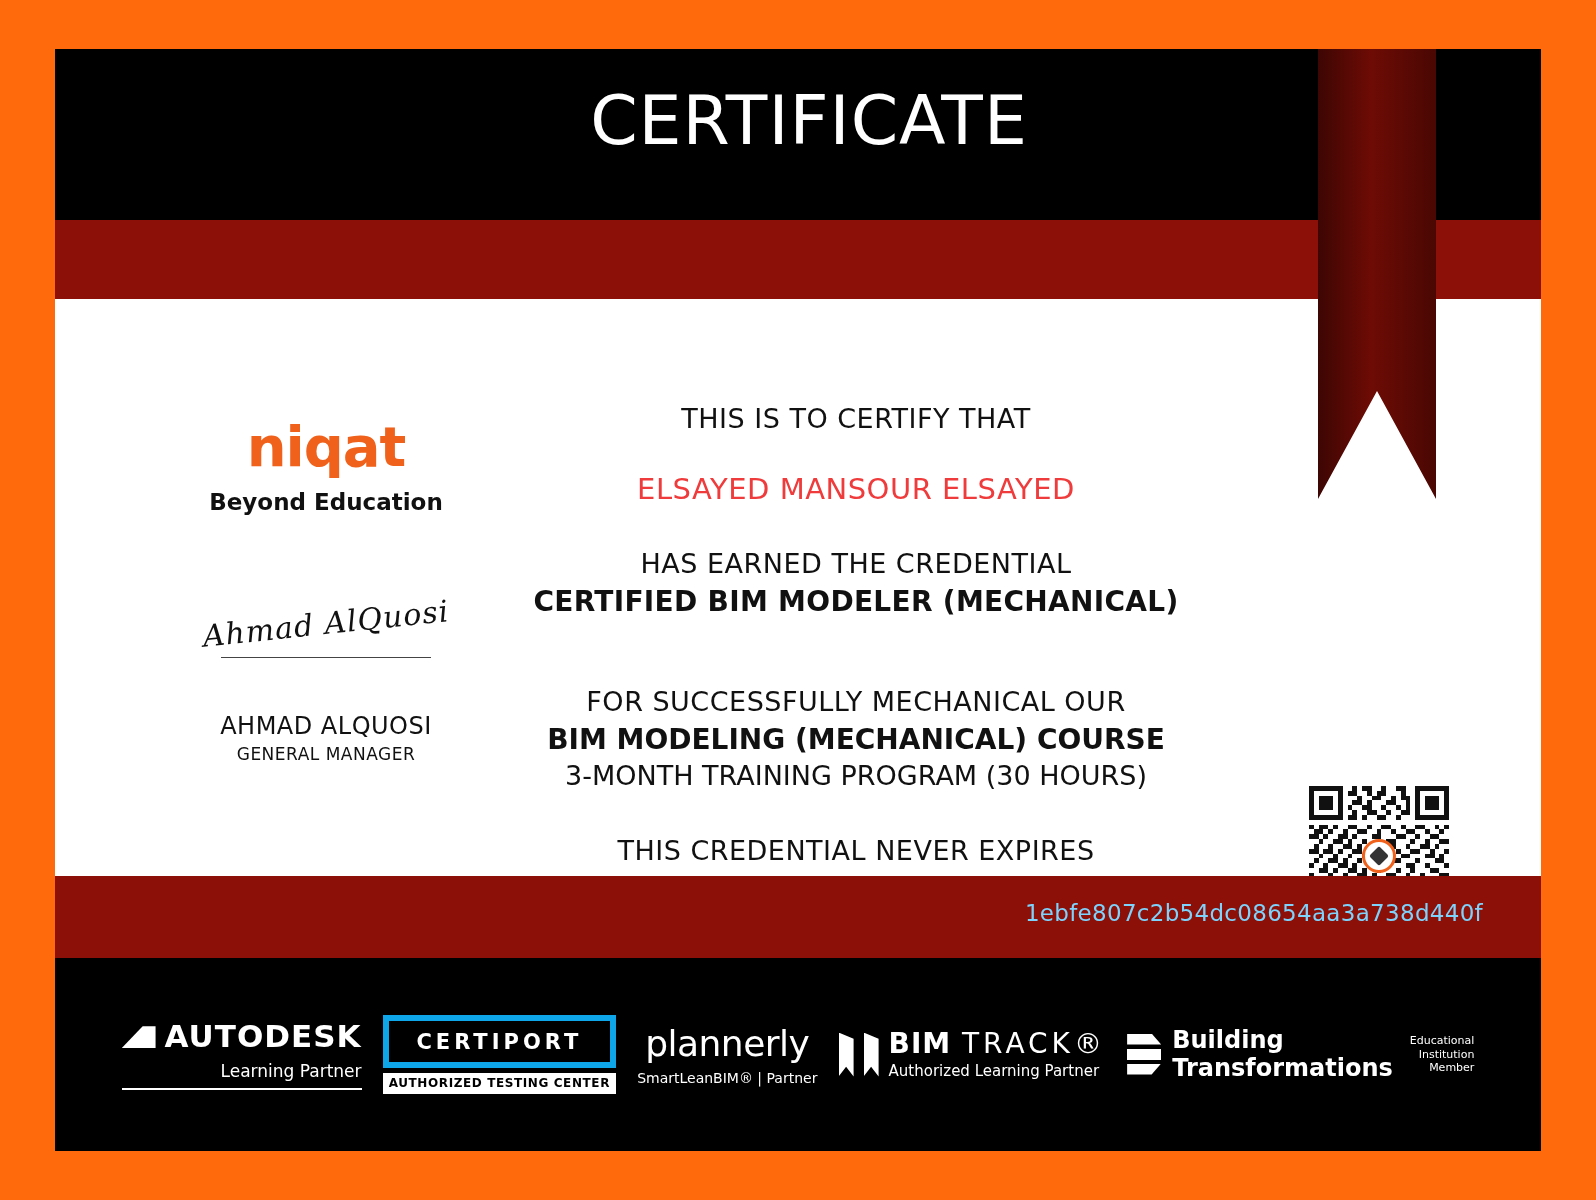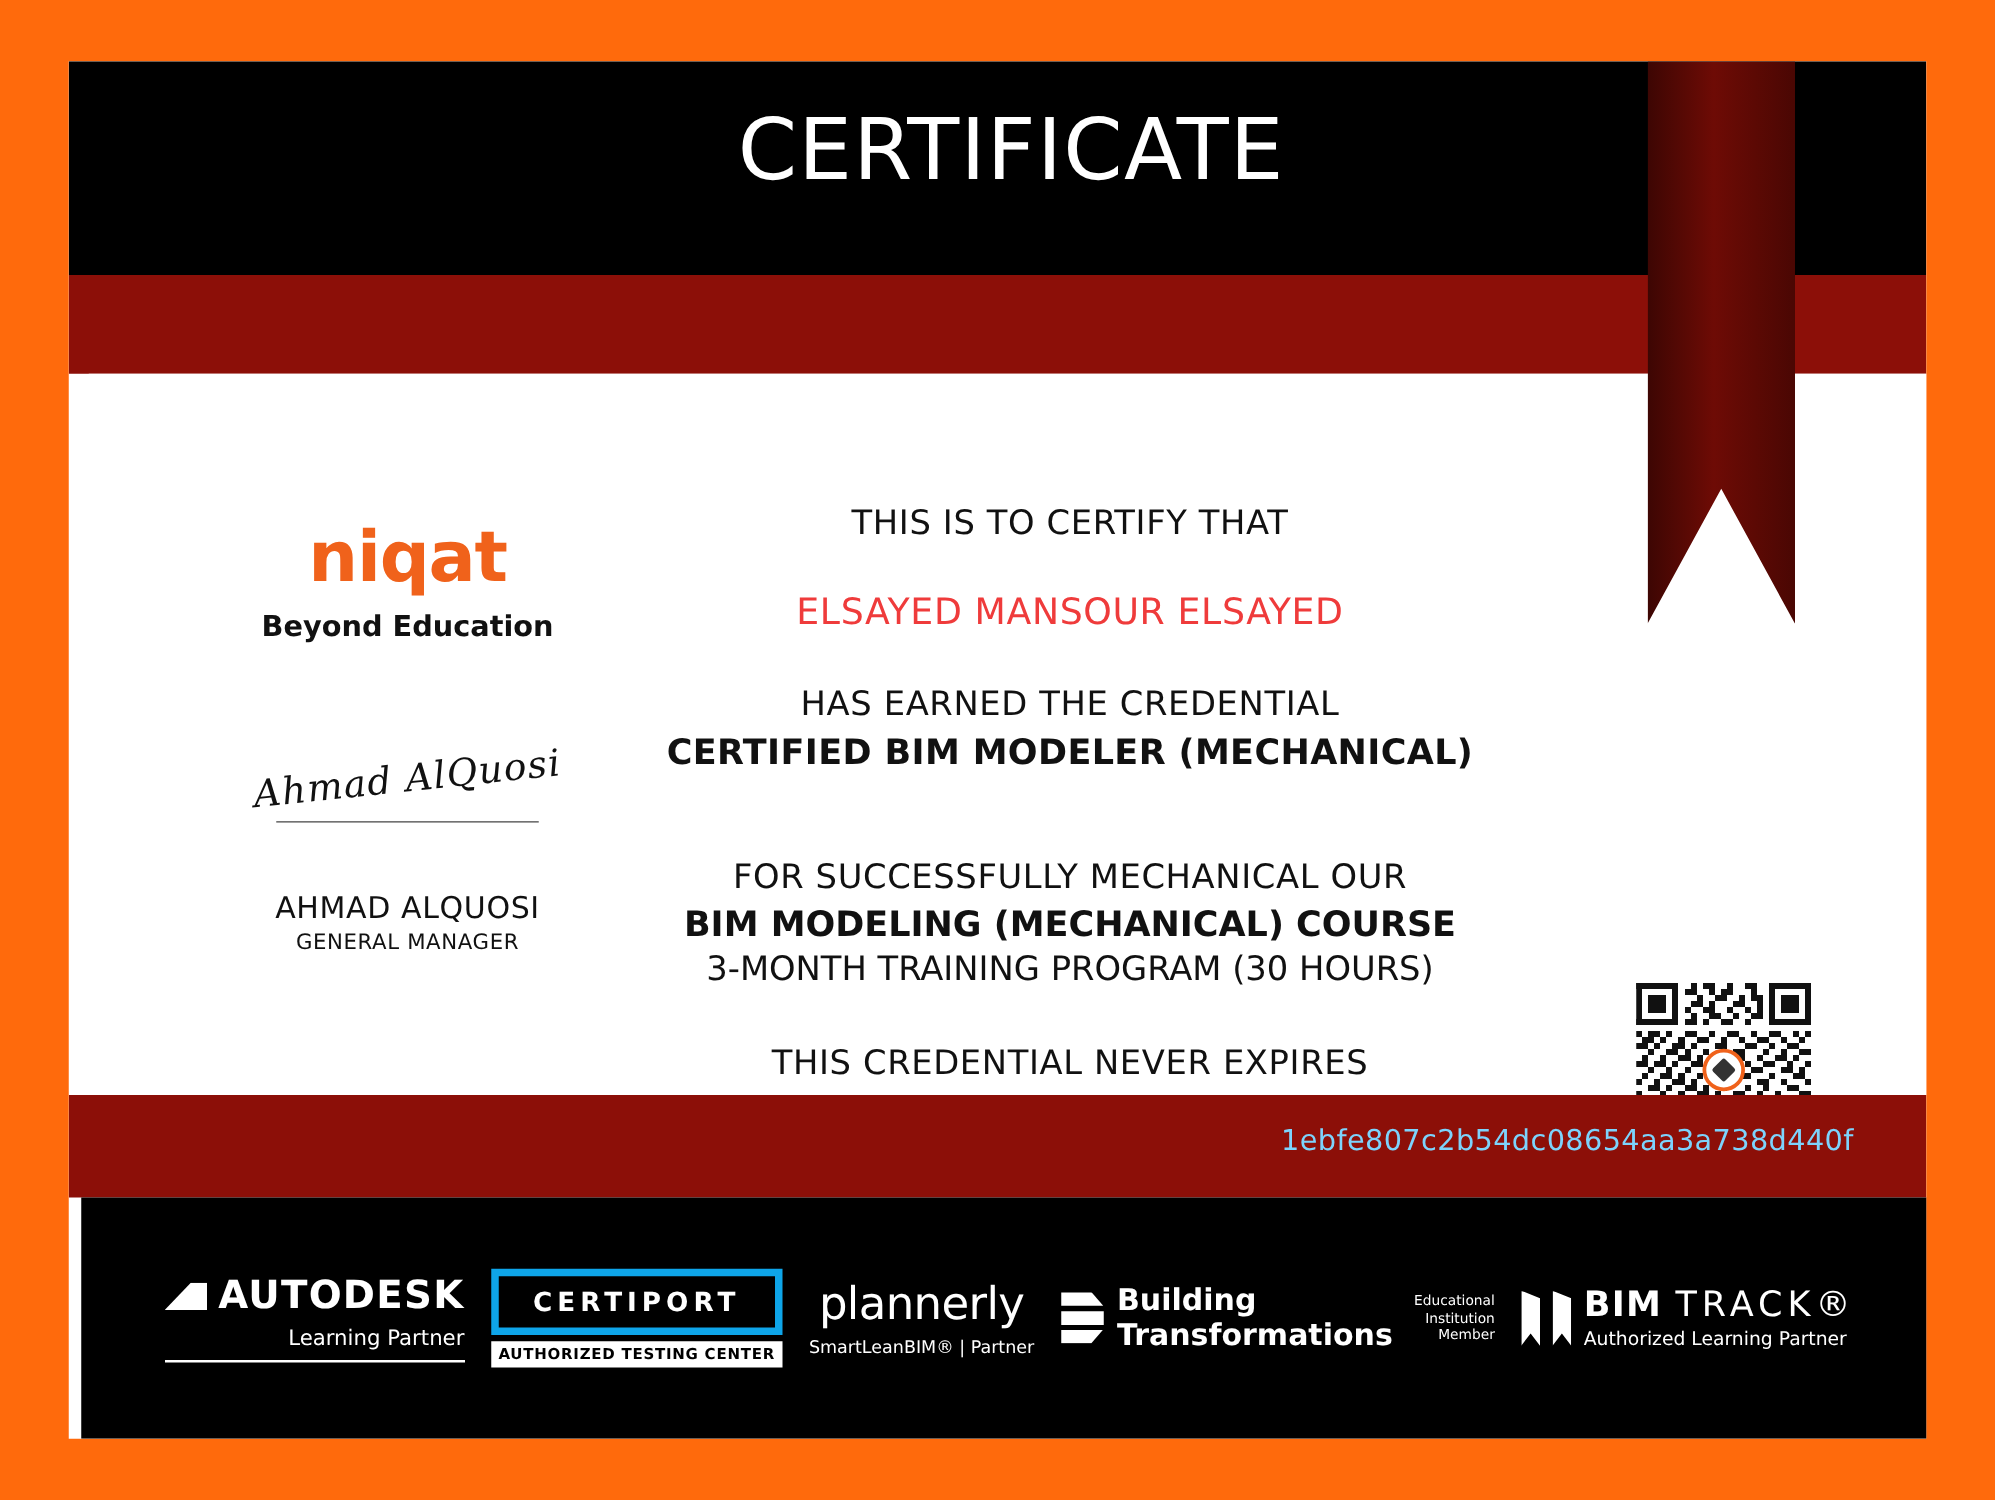--- a/index.html
+++ b/index.html
@@ -240,21 +240,21 @@
     right: 58px;
     top: 24px;
     color: #7dd3fc;
     font-size: 23px;
     letter-spacing: 0.3px;
   }
 
   
   .footer-band {
     position: absolute;
-    left: 10px;
+    left: 0;
     top: 909px;
     width: 100%;
     height: 193px;
     background: #000000;
   }
   .partners {
     position: absolute;
     left: 0;
     top: 0;
     width: 100%;
@@ -660,45 +660,45 @@
         <div class="partner p-certiport">
           <div class="cert-box">CERTIPORT</div>
           <div class="cert-sub">AUTHORIZED TESTING CENTER</div>
         </div>
 
         <div class="partner p-plannerly">
           <div class="p-main">plannerly</div>
           <div class="p-sub">SmartLeanBIM® | Partner</div>
         </div>
 
+        <div class="partner p-bimtrack">
+          <div class="bimtrack-mark"></div>
+          <div class="bt2-text">
+            <div class="l1">
+              <span>BIM</span>
+              <span class="thin">TRACK®</span>
+            </div>
+            <div class="l2">Authorized Learning Partner</div>
+          </div>
+        </div>
+
         <div class="partner p-building">
           <div class="bt-mark">
             <span></span>
               <span></span>
               <span></span>
           </div>
           <div class="bt-text">
             <div class="l1">Building</div>
             <div class="l2">Transformations</div>
           </div>
           <div class="bt-badge">
             <div>Educational</div>
             <div>Institution</div>
             <div>Member</div>
           </div>
         </div>
 
-        <div class="partner p-bimtrack">
-          <div class="bimtrack-mark"></div>
-          <div class="bt2-text">
-            <div class="l1">
-              <span>BIM</span>
-              <span class="thin">TRACK®</span>
-            </div>
-            <div class="l2">Authorized Learning Partner</div>
-          </div>
-        </div>
-
       </div>
     </div>
 
   </div>
 </div>
 
 </body></html>

